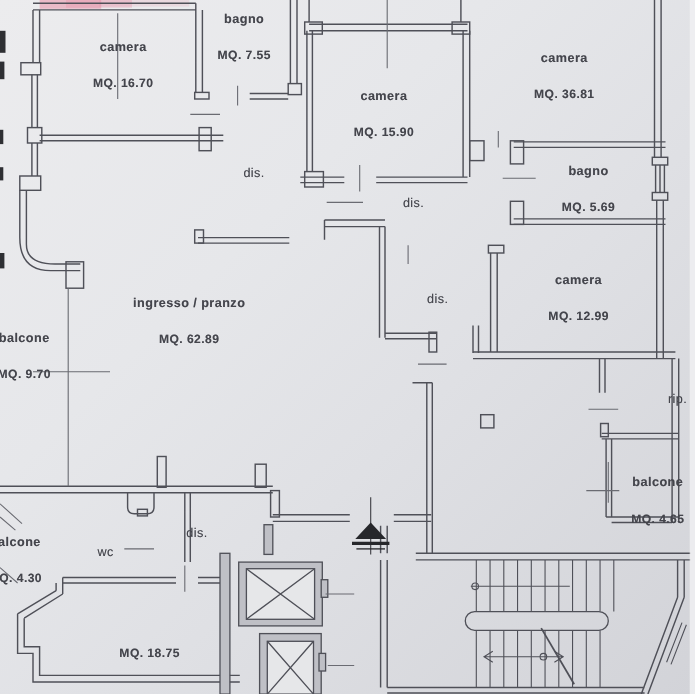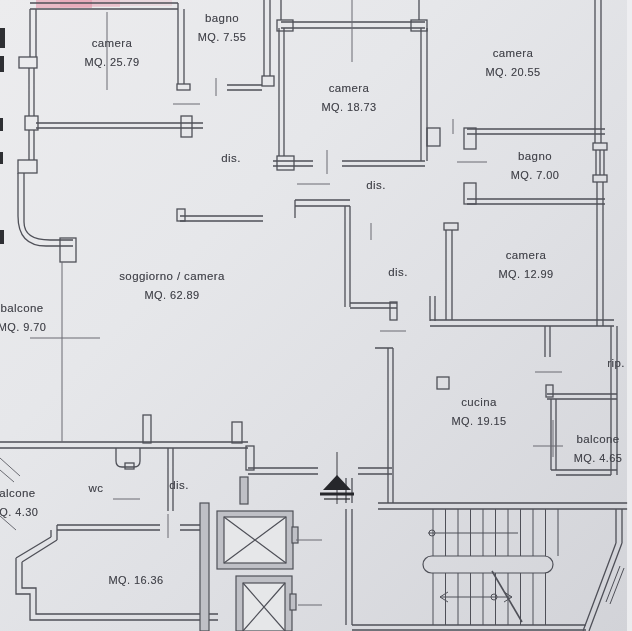--- a/index.html
+++ b/index.html
@@ -8,22 +8,23 @@
     background:linear-gradient(135deg,#ececee 0%,#e6e7ea 35%,#dfe0e4 60%,#d2d3d8 100%);
     font-family:"Liberation Sans",sans-serif;
   }
   svg{position:absolute;left:0;top:0;}
   .labels{position:absolute;left:0;top:0;width:100%;height:100%;}
   .room-label{
     position:absolute;transform:translateX(-50%);
     text-align:center;white-space:nowrap;color:#44454c;
     font-size:11.5px;letter-spacing:.4px;line-height:15px;
     text-shadow:0 0 .5px rgba(70,70,80,.45);
+    font-weight:bold;
   }
-  .room-label .ra{font-size:11px;margin-top:4px;}
+  .room-label .ra{font-size:11px;margin-top:18px;}
   .annot{
     position:absolute;transform:translateX(-50%);white-space:nowrap;
     color:#44454c;font-size:11.5px;letter-spacing:.4px;
     text-shadow:0 0 .5px rgba(70,70,80,.45);
   }
   .edge-strip{position:absolute;right:0;top:0;width:5px;height:100%;background:#f0f0f2;opacity:.85;}
 </style>
 </head>
 <body>
 
@@ -170,81 +171,77 @@
                M296,540 H322 M298,605 H322 M168,514 V538
                M553,420 V457 M62,262 V442
                M0,458 L20,476 M0,470 L14,482 M0,516 L16,530"></path>
     </g>
   </svg>
 
   <div class="labels">
 
     <div class="room-label" style="left:112px;top:36px">
       <div class="rn">camera</div>
-      <div class="ra">MQ. 25.79</div>
+      <div class="ra">MQ. 16.70</div>
     </div>
 
     <div class="room-label" style="left:222px;top:11px">
       <div class="rn">bagno</div>
       <div class="ra">MQ. 7.55</div>
     </div>
 
     <div class="room-label" style="left:349px;top:81px">
       <div class="rn">camera</div>
-      <div class="ra">MQ. 18.73</div>
+      <div class="ra">MQ. 15.90</div>
     </div>
 
     <div class="room-label" style="left:513px;top:46px">
       <div class="rn">camera</div>
-      <div class="ra">MQ. 20.55</div>
+      <div class="ra">MQ. 36.81</div>
     </div>
 
     <div class="room-label" style="left:535px;top:149px">
       <div class="rn">bagno</div>
-      <div class="ra">MQ. 7.00</div>
+      <div class="ra">MQ. 5.69</div>
     </div>
 
     <div class="room-label" style="left:526px;top:248px">
       <div class="rn">camera</div>
       <div class="ra">MQ. 12.99</div>
     </div>
 
     <div class="room-label" style="left:172px;top:269px">
-      <div class="rn">soggiorno / camera</div>
+      <div class="rn">ingresso / pranzo</div>
       <div class="ra">MQ. 62.89</div>
     </div>
 
     <div class="room-label" style="left:22px;top:301px">
       <div class="rn">balcone</div>
       <div class="ra">MQ. 9.70</div>
     </div>
 
-    <div class="room-label" style="left:479px;top:395px">
-      <div class="rn">cucina</div>
-      <div class="ra">MQ. 19.15</div>
-    </div>
 
 
     <div class="room-label" style="left:598px;top:432px">
       <div class="rn">balcone</div>
       <div class="ra">MQ. 4.65</div>
     </div>
 
     <div class="room-label" style="left:14px;top:486px">
       <div class="rn">balcone</div>
       <div class="ra">MQ. 4.30</div>
     </div>
 
     <div class="room-label" style="left:136px;top:569px">
-      <div class="ra">MQ. 16.36</div>
+      <div class="ra">MQ. 18.75</div>
     </div>
 
     <div class="annot" style="left:231px;top:152px">dis.</div>
     <div class="annot" style="left:376px;top:179px">dis.</div>
     <div class="annot" style="left:398px;top:266px">dis.</div>
     <div class="annot" style="left:616px;top:357px">rip.</div>
-    <div class="annot" style="left:96px;top:482px">wc</div>
+    <div class="annot" style="left:96px;top:496px">wc</div>
     <div class="annot" style="left:179px;top:479px">dis.</div>
 
   </div>
 
   <div class="edge-strip"></div>
 </div>
 
 </body></html>

